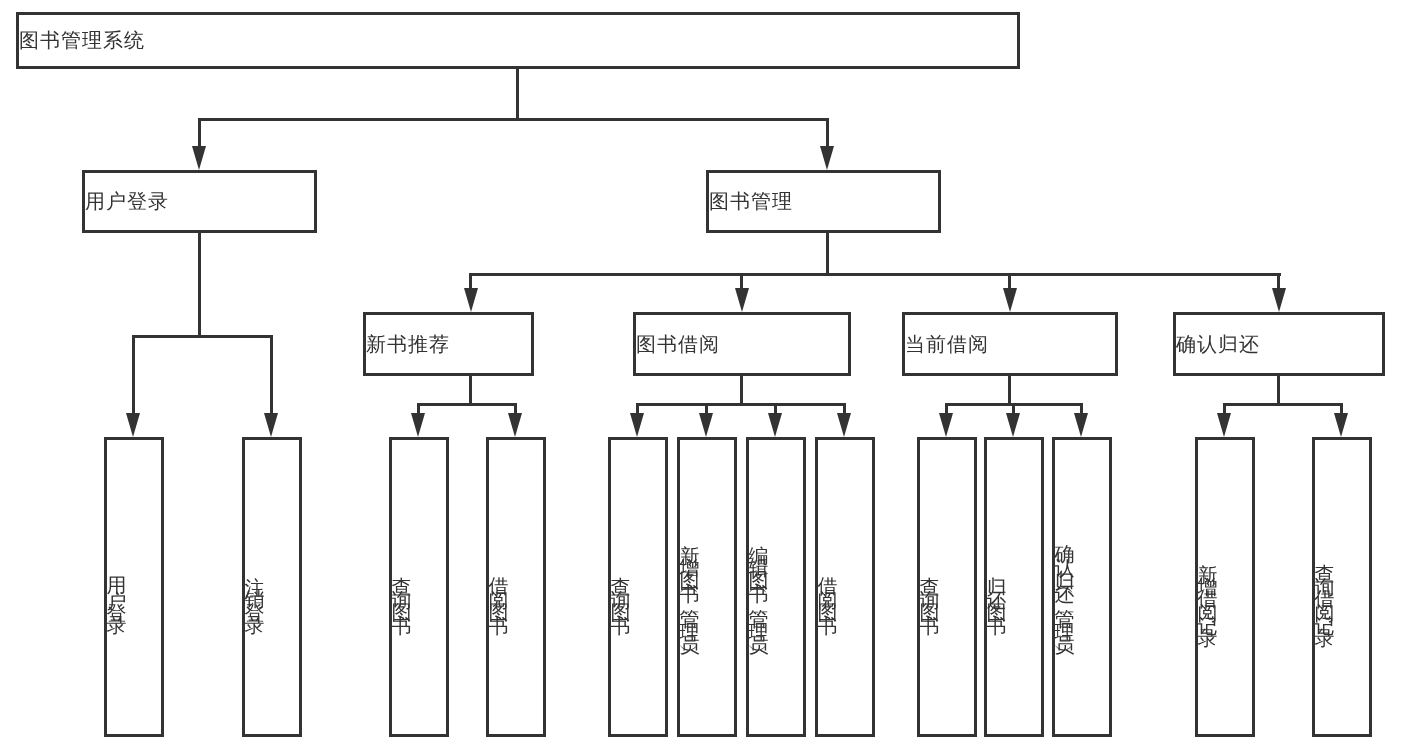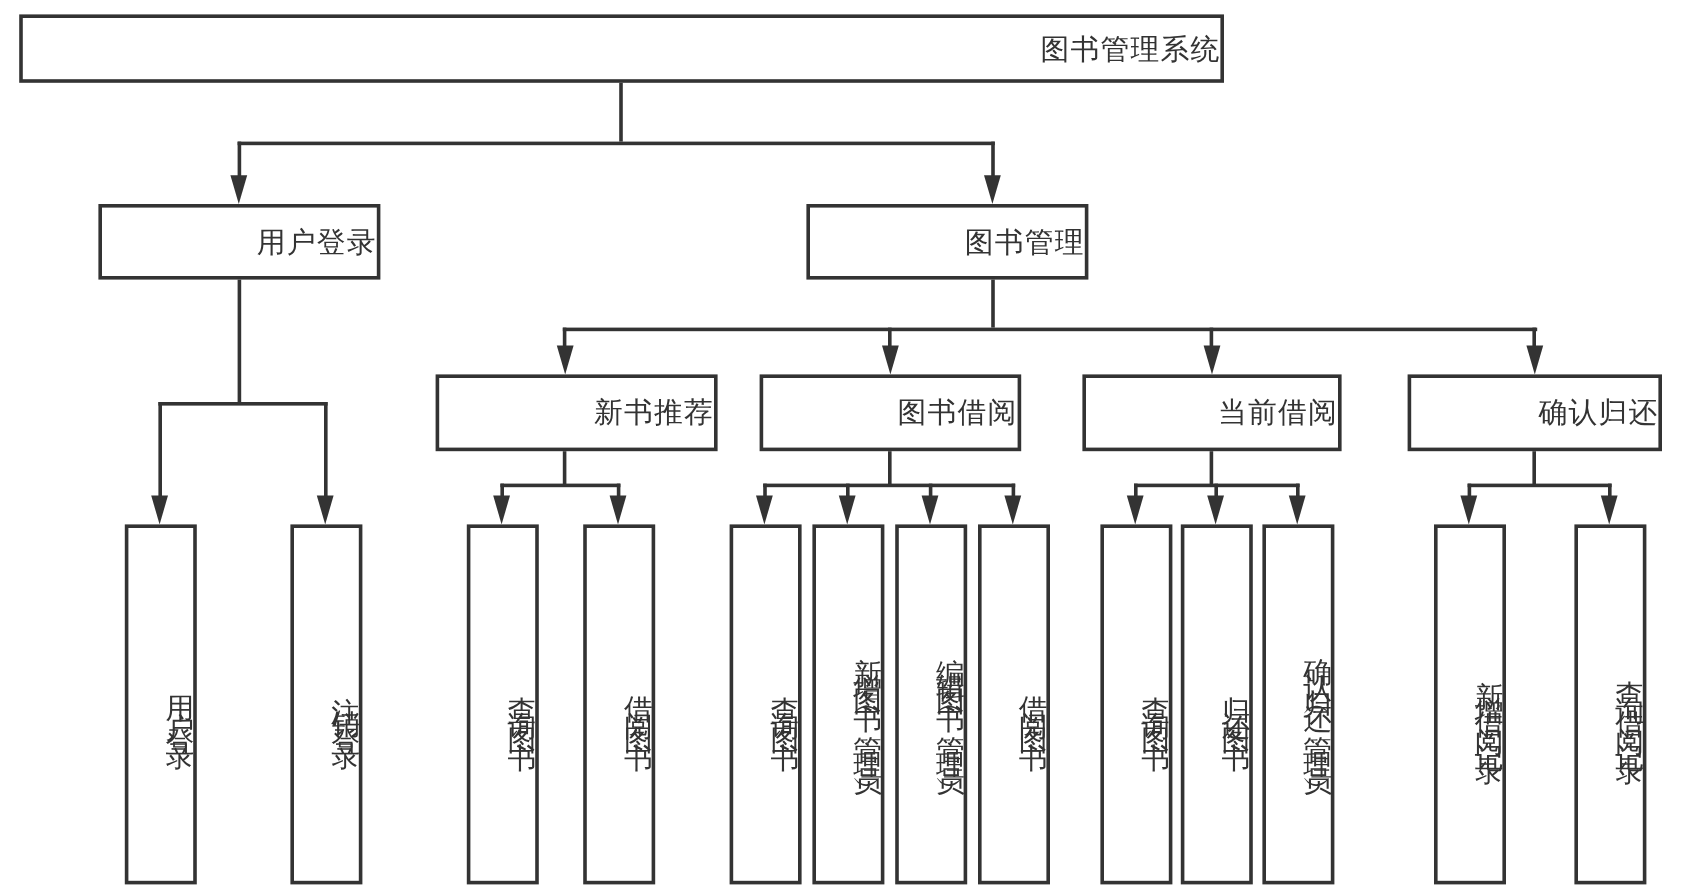--- a/index.html
+++ b/index.html
@@ -19,22 +19,22 @@
     font-family: "Liberation Sans", "DejaVu Sans", sans-serif;
     color: var(--text);
     overflow: hidden;
   }
   .box {
     position: absolute;
     background: var(--boxbg);
     border: 3px solid var(--line);
     display: flex;
     align-items: center;
-    justify-content: flex-end;
-    font-size: 24px;
+    justify-content: flex-start;
+    font-size: 20px;
     letter-spacing: 1px;
   }
   .leaf {
     top: 437px;
     width: 60px;
     height: 300px;
   }
   .vtext {
     writing-mode: vertical-rl;
     text-orientation: mixed;
@@ -72,21 +72,21 @@
   <div class="vl" style="left:516px; top:69px; height:49px"></div>
   <div class="hl" style="left:198px; top:118px; width:631px"></div>
   <div class="vl" style="left:198px; top:118px; height:30px"></div>
   <div class="vl" style="left:826px; top:118px; height:30px"></div>
   <div class="arrow" style="left:192px; top:146px"></div>
   <div class="arrow" style="left:820px; top:146px"></div>
 
   <div class="box" style="left:82px; top:170px; width:235px; height:63px">
     <span>用户登录</span>
   </div>
-  <div class="box" style="left:672px; top:170px; width:235px; height:63px">
+  <div class="box" style="left:706px; top:170px; width:235px; height:63px">
     <span>图书管理</span>
   </div>
 
   <div class="vl" style="left:198px; top:233px; height:102px"></div>
   <div class="hl" style="left:132px; top:335px; width:141px"></div>
   <div class="vl" style="left:132px; top:335px; height:80px"></div>
   <div class="vl" style="left:270px; top:335px; height:80px"></div>
   <div class="arrow" style="left:126px; top:413px"></div>
   <div class="arrow" style="left:264px; top:413px"></div>
 
@@ -94,21 +94,21 @@
   <div class="hl" style="left:469px; top:273px; width:812px"></div>
   <div class="vl" style="left:469px; top:273px; height:17px"></div>
   <div class="vl" style="left:740px; top:273px; height:17px"></div>
   <div class="vl" style="left:1008px; top:273px; height:17px"></div>
   <div class="vl" style="left:1277px; top:273px; height:17px"></div>
   <div class="arrow" style="left:464px; top:288px"></div>
   <div class="arrow" style="left:735px; top:288px"></div>
   <div class="arrow" style="left:1003px; top:288px"></div>
   <div class="arrow" style="left:1272px; top:288px"></div>
 
-  <div class="box" style="left:363px; top:312px; width:235px; height:64px">
+  <div class="box" style="left:363px; top:312px; width:171px; height:64px">
     <span>新书推荐</span>
   </div>
   <div class="box" style="left:633px; top:312px; width:218px; height:64px">
     <span>图书借阅</span>
   </div>
   <div class="box" style="left:902px; top:312px; width:216px; height:64px">
     <span>当前借阅</span>
   </div>
   <div class="box" style="left:1173px; top:312px; width:212px; height:64px">
     <span>确认归还</span>

